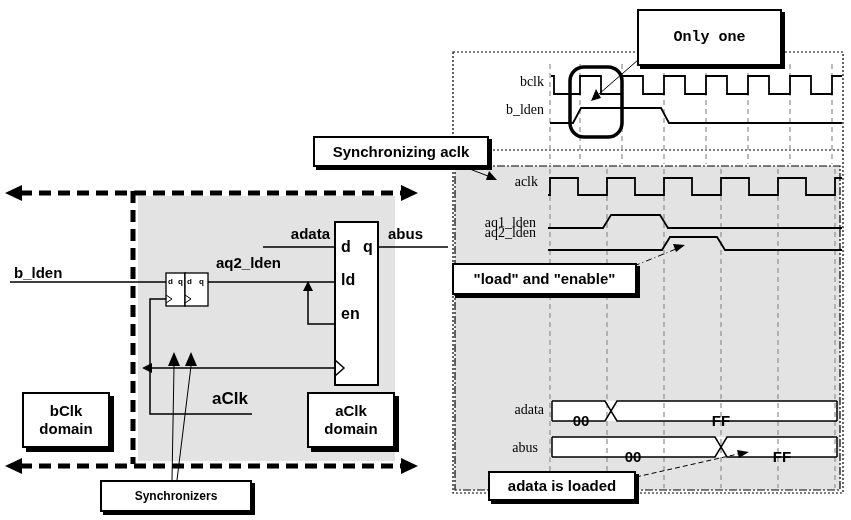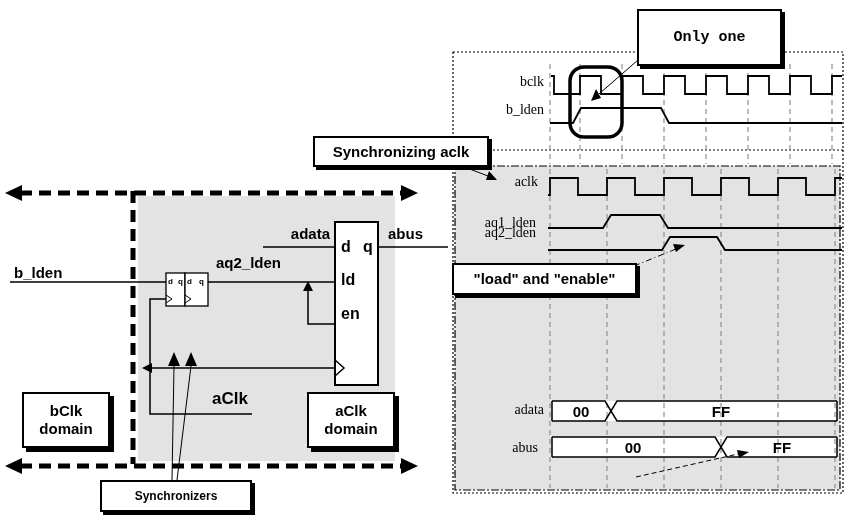--- a/index.html
+++ b/index.html
@@ -5,21 +5,21 @@
   html,body{margin:0;padding:0;background:#ffffff;}
   #fig{position:relative;width:851px;height:520px;background:#ffffff;overflow:hidden;
        font-family:"Liberation Sans","DejaVu Sans",sans-serif;}
   #layer-svg{position:absolute;left:0;top:0;}
   .callout{position:absolute;background:#ffffff;border:2px solid #000;box-shadow:3px 3px 0 #000;
            display:flex;flex-direction:column;align-items:center;justify-content:center;
            font-weight:bold;font-size:15px;line-height:1.2;color:#000;z-index:5;white-space:nowrap;}
   .siglabel{position:absolute;font-family:"Liberation Serif","DejaVu Serif",serif;font-size:14px;
             color:#000;text-align:right;z-index:4;white-space:nowrap;}
   .clabel{position:absolute;font-weight:bold;font-size:15px;color:#000;z-index:4;white-space:nowrap;}
-  .busval{position:absolute;font-weight:bold;font-size:15px;color:#000;text-align:center;z-index:4;}
+  .busval{position:absolute;font-weight:bold;font-size:15px;color:#000;text-align:center;z-index:4;margin-top:9px;}
   .two-line div{pointer-events:none;}
 </style>
 </head>
 <body>
 
 <div id="fig">
 
   <svg id="layer-svg" width="851" height="520" viewBox="0 0 851 520">
 
     <rect x="138" y="196" width="257" height="265" fill="#e3e3e3"></rect>
@@ -127,20 +127,23 @@
   </div>
 
   <div class="callout" style="left:313px;top:136px;width:172px;height:27px;">
     <div>Synchronizing aclk</div>
   </div>
 
   <div class="callout" style="left:452px;top:263px;width:181px;height:28px;">
     <div>"load" and "enable"</div>
   </div>
 
+  <div class="callout" style="left:488px;top:471px;width:144px;height:26px;">
+    <div>adata is loaded</div>
+  </div>
 
   <div class="callout" style="left:100px;top:480px;width:148px;height:28px;font-size:12px;">
     <div>Synchronizers</div>
   </div>
 
   <div class="callout two-line" style="left:22px;top:392px;width:84px;height:52px;box-shadow:4px 4px 0 #000;">
     <div>bClk</div>
     <div>domain</div>
   </div>
 

